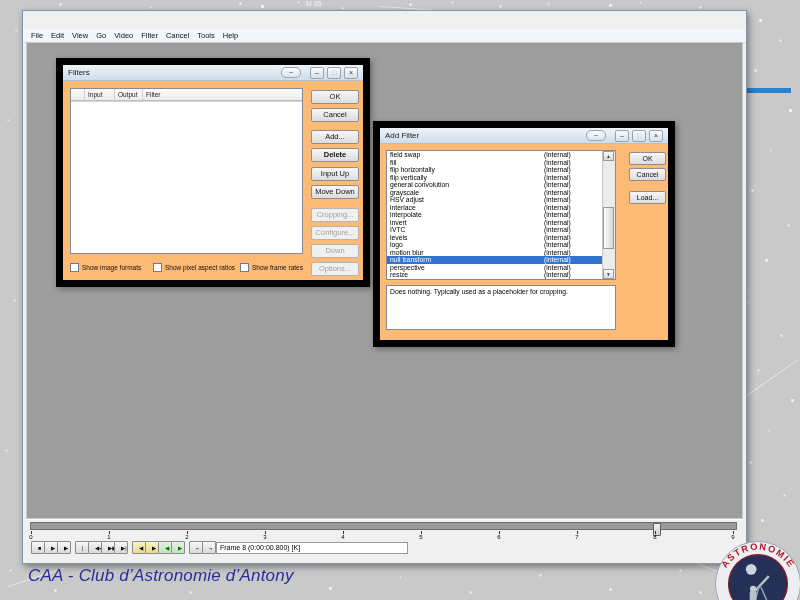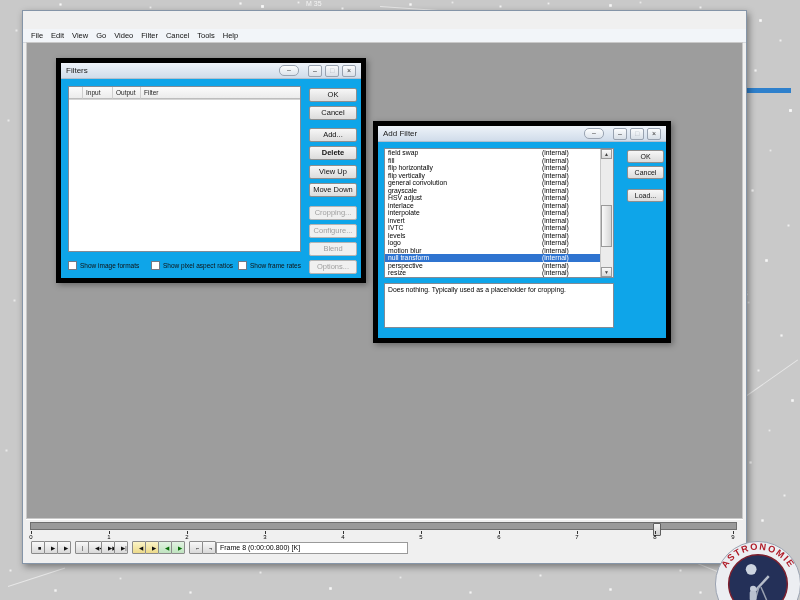--- a/index.html
+++ b/index.html
@@ -58,21 +58,21 @@
   .main-ctl{width:15px;}
   .dlg-ctl{width:12px;height:10px;line-height:9px;}
   .tb-btn.dim{color:#b0b6be;}
   .tb-last{margin-right:5px;}
   .menubar{position:absolute;left:0;top:18px;right:0;height:13px;background:#f2f5f9;
     border-bottom:1px solid #d4d8dd;display:flex;align-items:center;padding-left:4px;font-size:7.5px;color:#111;}
   .menu-item{padding:0 4px;}
   .client{position:absolute;left:3px;right:3px;top:31px;height:477px;background:#9d9d9d;
     border:1px solid #c9c9c9;box-sizing:border-box;}
   
-  .dialog{position:absolute;background:#0ea5e9;border:5px solid #000000;
+  .dialog{position:absolute;background:#fdba74;border:7px solid #000000;
     box-shadow:2px 2px 6px rgba(0,0,0,.35);}
   .dlg-titlebar{position:absolute;left:0;top:0;right:0;height:16px;
     background:linear-gradient(#eef3f9,#d0dcea);border-bottom:1px solid #b2bfcd;
     display:flex;align-items:center;font-size:8px;color:#1a1a1a;padding-left:5px;box-sizing:border-box;}
   .filters-dlg{left:33px;top:47px;width:300px;height:215px;}
   .addfilter-dlg{left:350px;top:110px;width:288px;height:212px;}
   .btn{position:absolute;box-sizing:border-box;border:1px solid #8e8e8e;border-radius:2px;
     background:linear-gradient(#f7f7f7,#dcdcdc);font-size:7.5px;text-align:center;color:#111;
     font-family:"Liberation Sans",sans-serif;padding:0;}
   .btn.disabled{color:#9f9f9f;border-color:#b4b4b4;background:#f0f0f0;}
@@ -164,25 +164,25 @@
           <span class="hcell hc0"></span>
           <span class="hcell hc1">Input</span>
           <span class="hcell hc2">Output</span>
           <span class="hcell hc3">Filter</span>
         </div>
       </div>
       <button class="btn fbtn" style="top:25px;">OK</button>
       <button class="btn fbtn" style="top:43px;">Cancel</button>
       <button class="btn fbtn" style="top:65px;">Add...</button>
       <button class="btn fbtn" style="top:83px;font-weight:bold;">Delete</button>
-      <button class="btn fbtn" style="top:102px;">View Up</button>
+      <button class="btn fbtn" style="top:102px;">Input Up</button>
       <button class="btn fbtn" style="top:120px;">Move Down</button>
       <button class="btn fbtn disabled" style="top:143px;">Cropping...</button>
       <button class="btn fbtn disabled" style="top:161px;text-align:center;">Configure...</button>
-      <button class="btn fbtn disabled" style="top:179px;">Blend</button>
+      <button class="btn fbtn disabled" style="top:179px;">Down</button>
       <button class="btn fbtn disabled" style="top:197px;">Options...</button>
       <div class="cbrow cb1">
         <span class="cbox"></span>
         <span>Show image formats</span>
       </div>
       <div class="cbrow cb2">
         <span class="cbox"></span>
         <span>Show pixel aspect ratios</span>
       </div>
       <div class="cbrow cb3">
@@ -309,20 +309,21 @@
       <button class="tp-btn key" style="left:106px;">◀</button>
       <button class="tp-btn key" style="left:119px;">▶</button>
       <button class="tp-btn scene" style="left:132px;">◀</button>
       <button class="tp-btn scene" style="left:145px;">▶</button>
       <button class="tp-btn" style="left:163px;">⌐</button>
       <button class="tp-btn" style="left:176px;">¬</button>
       <div class="status">Frame 8 (0:00:00.800) [K]</div>
     </div>
   </div>
 
+  <div class="caption">CAA - Club d’Astronomie d’Antony</div>
 
   <svg class="logo" viewBox="0 0 90 90">
     <circle cx="45" cy="45" r="43.5" fill="#eceef2" stroke="#9aa2b0" stroke-width="1"></circle>
     <circle cx="45" cy="45" r="30" fill="#243058" stroke="#7d1f2e" stroke-width="1.5"></circle>
     <defs>
       <path id="arcTop" d="M 8,47 A 37,37 0 0 1 82,47"></path>
       <path id="arcBot" d="M 12,49 A 33,33 0 0 0 78,49"></path>
     </defs>
     <text font-size="9.5" font-weight="bold" fill="#b01b28" font-family="Liberation Sans, sans-serif" letter-spacing="1.5">
       <textPath href="#arcTop" startOffset="50%" text-anchor="middle">ASTRONOMIE</textPath>

